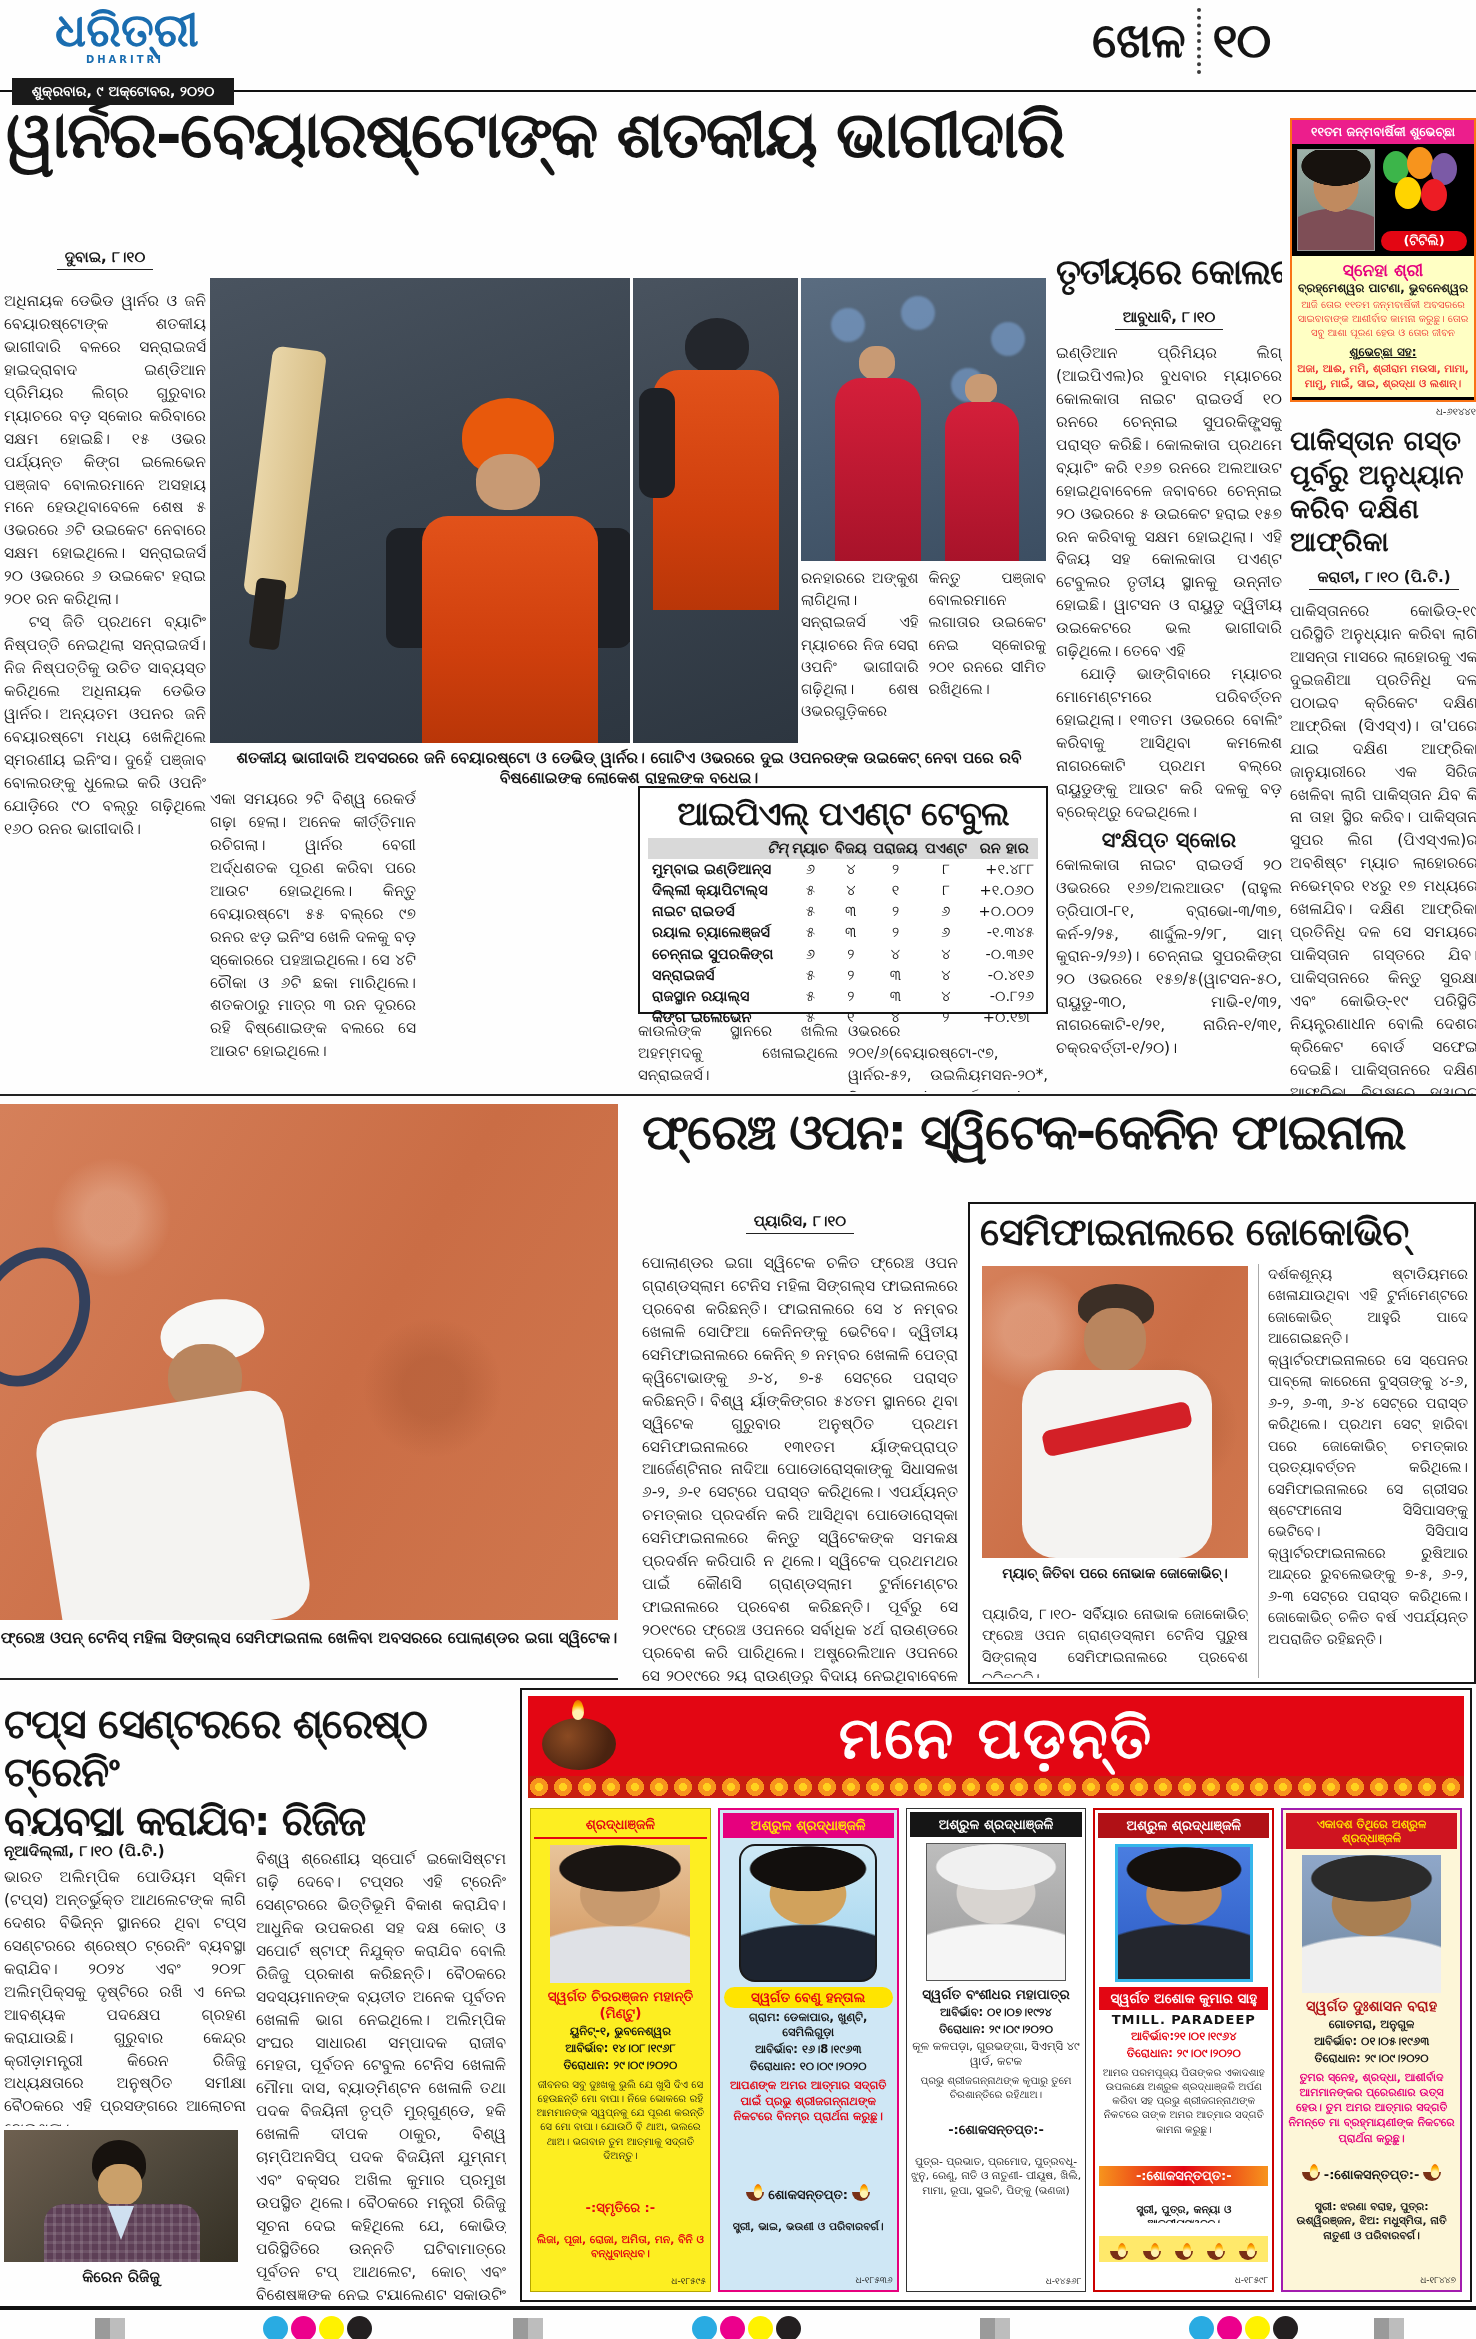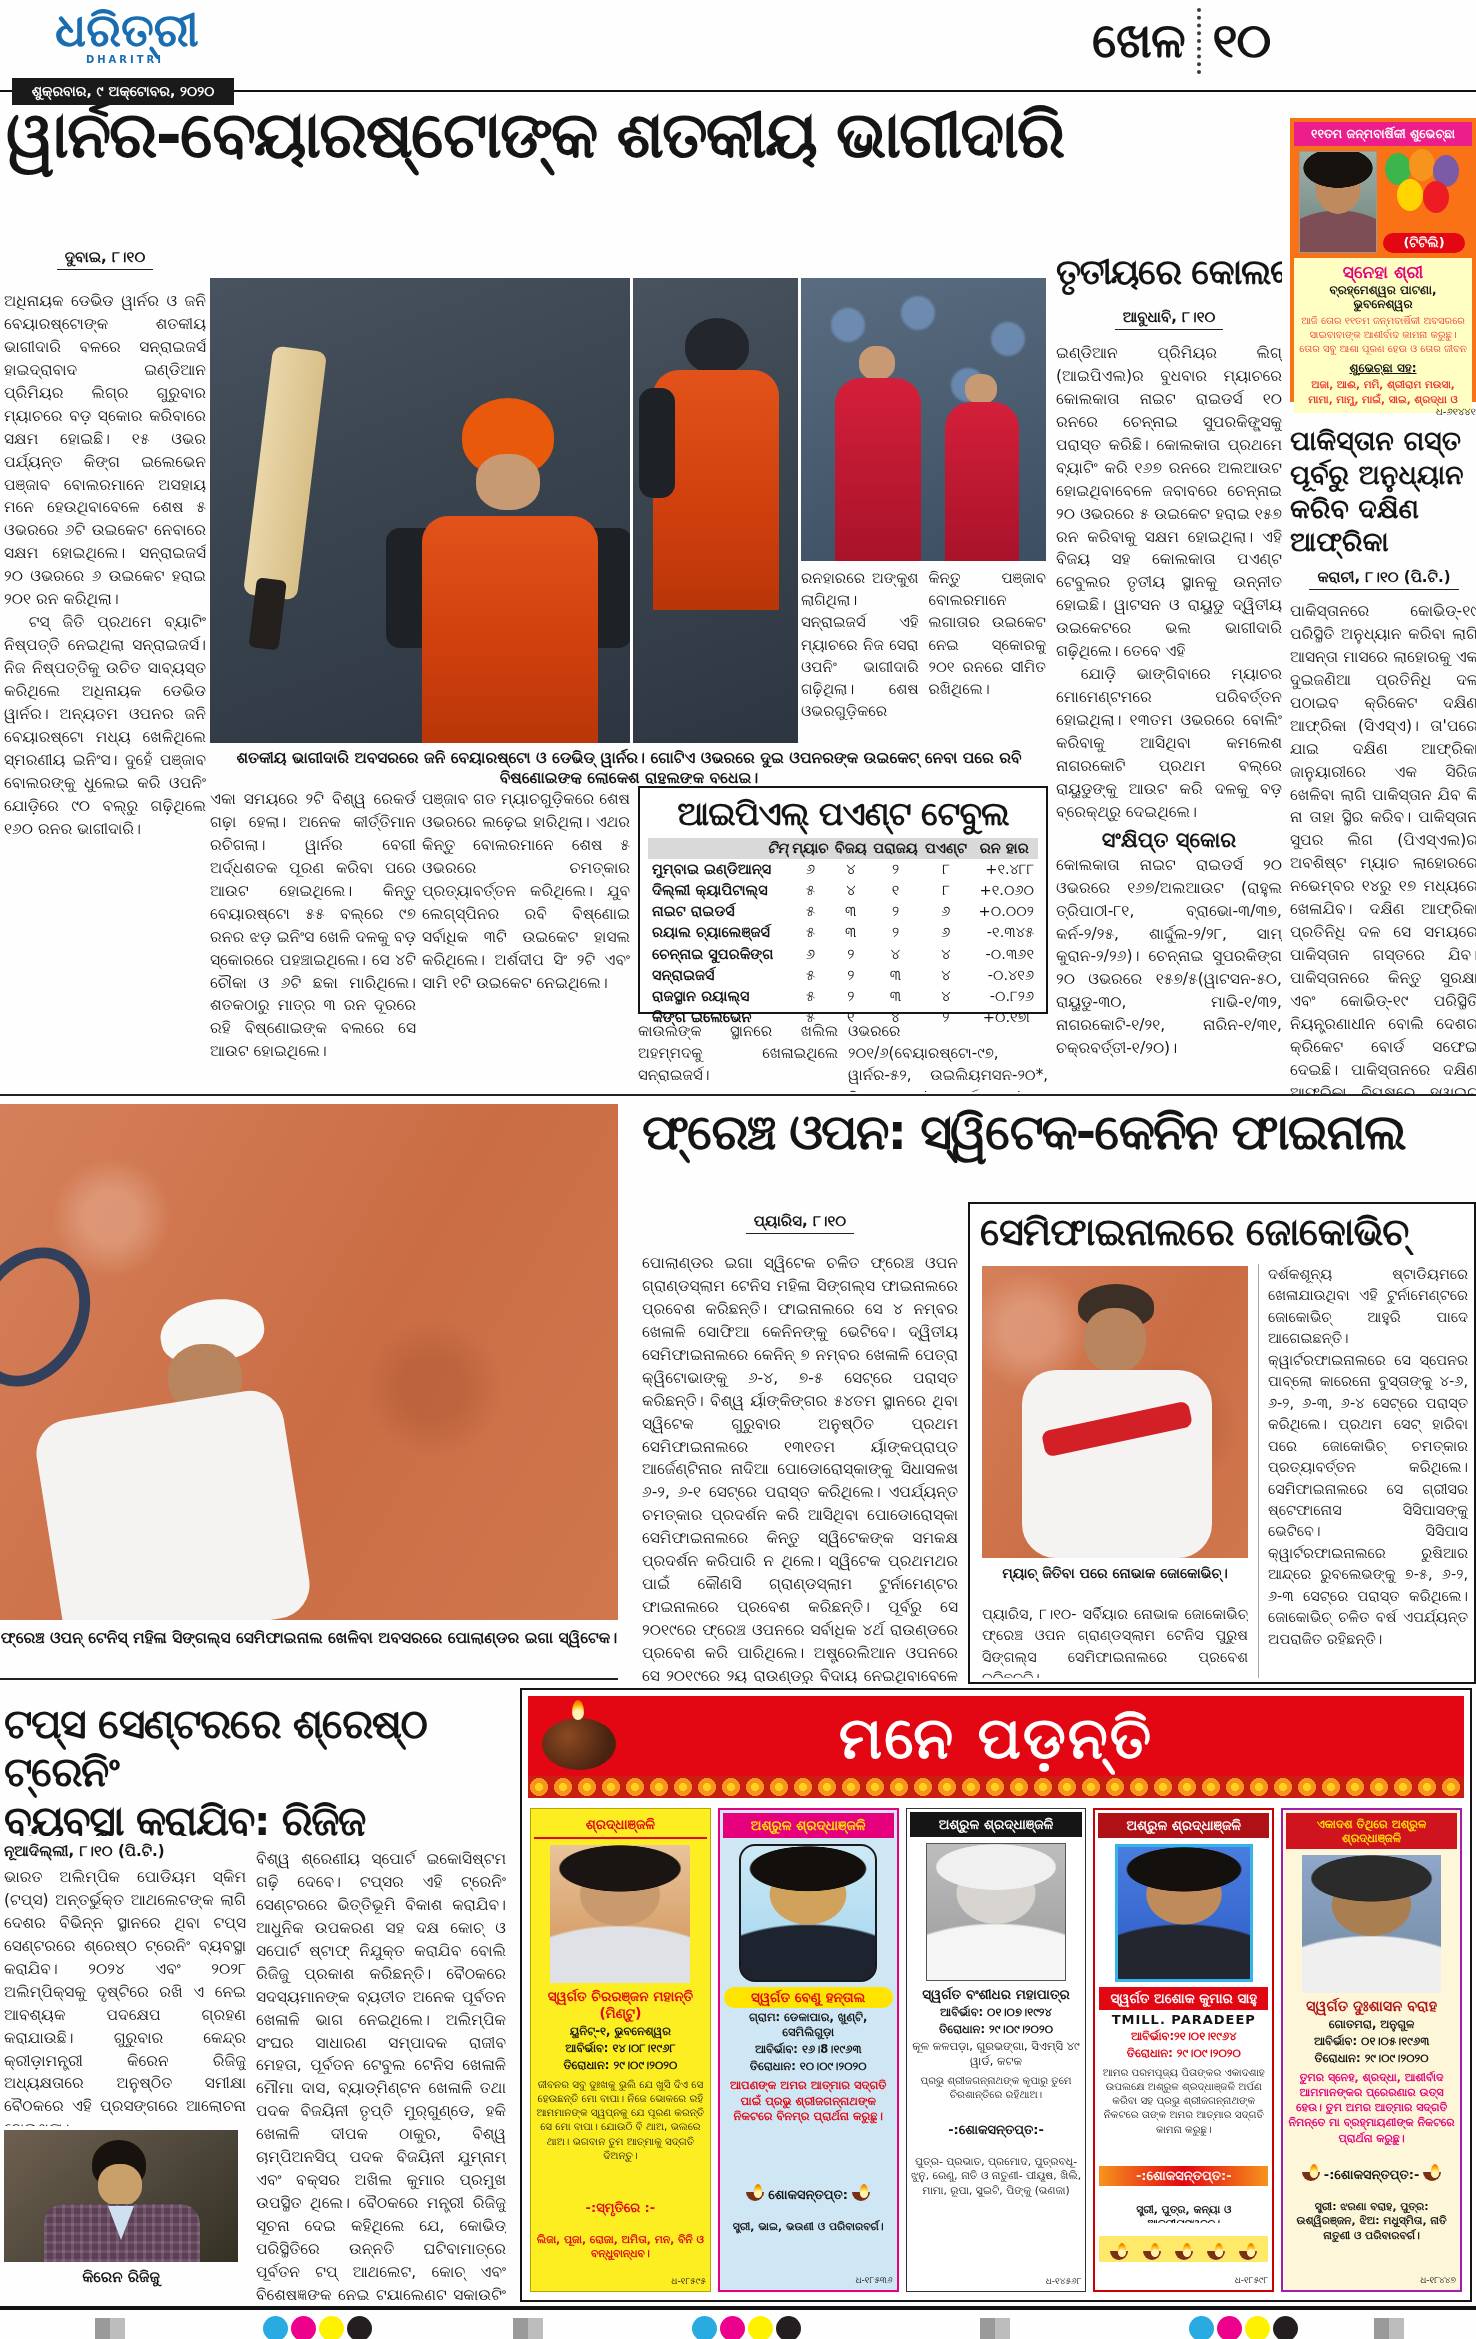--- a/index.html
+++ b/index.html
@@ -63,21 +63,21 @@
   .ipl-box table { width:100%; border-collapse:collapse; font-size:14.5px; }
   .ipl-box th { background:#d9d9d9; font-weight:bold; text-align:center; padding:2px 1px; }
   .ipl-box th:first-child { text-align:right; padding-left:0;font-style:italic; }
   .ipl-box td { text-align:center; padding:1px 1px; line-height:1.32; }
   .ipl-box td.team { text-align:left; padding-left:4px; font-weight:bold; }
   .ipl-box td.nrr { text-align:right; padding-right:4px; }
 
   .score-head { font-size:21px; font-weight:bold; text-align:center; margin:4px 0 2px; }
 
   
-  .bday { border:4px solid #f97316; background:#f97316; }
+  .bday { border:2px solid #f97316; background:#000000; }
   .bd-header { background:#ec1e8c; color:#fff; font-size:12.5px; font-weight:bold; text-align:center; padding:4px 1px; }
   .bd-mid { display:flex; padding:5px; height:112px; gap:4px; }
   .bd-photo { width:78px; border:1px solid #999; position:relative; overflow:hidden;
       background:
         radial-gradient(ellipse 46% 20% at 50% 16%, #17120e 98%, transparent 100%),
         radial-gradient(ellipse 30% 26% at 50% 36%, #c08a5f 98%, transparent 100%),
         radial-gradient(ellipse 90% 50% at 50% 108%, #7e4e56 98%, transparent 100%),
         linear-gradient(180deg,#9db1a8,#6d7f7b); }
   .bd-right { flex:1; position:relative; }
   .balloon { position:absolute; border-radius:50% 50% 50% 50%; width:26px; height:32px; }
@@ -209,21 +209,20 @@
     <div class="face" style="left:58px; top:68px; width:36px; height:34px;"></div>
     <div class="jersey red" style="left:34px; top:100px; width:86px; height:183px;"></div>
     <div class="face" style="left:164px; top:96px; width:32px; height:30px;"></div>
     <div class="jersey red" style="left:144px; top:124px; width:74px; height:159px;"></div>
   </div>
   <div class="abs clip body-txt" style="left:801px; top:567px; width:245px; height:176px; column-count:2; column-gap:10px; font-size:15px;">ରନହାରରେ ଅଙ୍କୁଶ ଲାଗିଥିଲା। ସନ୍‌ରାଇଜର୍ସ ଏହି ମ୍ୟାଚରେ ନିଜ ସେରା ଓପନିଂ ଭାଗୀଦାରି ଗଢ଼ିଥିଲା। ଶେଷ ଓଭରଗୁଡ଼ିକରେ କିନ୍ତୁ ପଞ୍ଜାବ ବୋଲରମାନେ ଲଗାତାର ଉଇକେଟ ନେଇ ସ୍କୋରକୁ ୨୦୧ ରନରେ ସୀମିତ ରଖିଥିଲେ।</div>
 
   <div class="abs clip caption" style="left:210px; top:748px; width:838px; height:36px;text-align:center;">ଶତକୀୟ ଭାଗୀଦାରି ଅବସରରେ ଜନି ବେୟାରଷ୍ଟୋ ଓ ଡେଭିଡ୍ ୱାର୍ନର। ଗୋଟିଏ ଓଭରରେ ଦୁଇ ଓପନରଙ୍କ ଉଇକେଟ୍ ନେବା ପରେ ରବି ବିଷ୍ଣୋଇଙ୍କୁ ଲୋକେଶ ରାହୁଲଙ୍କ ବଧେଇ।</div>
 
   <div class="abs clip body-txt" style="left:210px; top:788px; width:206px; height:300px;">ଏକା ସମୟରେ ୨ଟି ବିଶ୍ୱ ରେକର୍ଡ ଗଢ଼ା ହେଲା। ଅନେକ କୀର୍ତ୍ତିମାନ ରଚିଗଲା। ୱାର୍ନର ବେଗୀ ଅର୍ଦ୍ଧଶତକ ପୂରଣ କରିବା ପରେ ଆଉଟ ହୋଇଥିଲେ। କିନ୍ତୁ ବେୟାରଷ୍ଟୋ ୫୫ ବଲ୍‌ରେ ୯୭ ରନର ଝଡ଼ ଇନିଂସ ଖେଳି ଦଳକୁ ବଡ଼ ସ୍କୋରରେ ପହଞ୍ଚାଇଥିଲେ। ସେ ୪ଟି ଚୌକା ଓ ୬ଟି ଛକା ମାରିଥିଲେ। ଶତକଠାରୁ ମାତ୍ର ୩ ରନ ଦୂରରେ ରହି ବିଷ୍ଣୋଇଙ୍କ ବଲରେ ସେ ଆଉଟ ହୋଇଥିଲେ।</div>
-  <div class="abs clip body-txt" style="left:422px; top:788px; width:208px; height:300px;">ପଞ୍ଜାବ ଗତ ମ୍ୟାଚଗୁଡ଼ିକରେ ଶେଷ ଓଭରରେ ଲଢ଼େଇ ହାରିଥିଲା। ଏଥର କିନ୍ତୁ ବୋଲରମାନେ ଶେଷ ୫ ଓଭରରେ ଚମତ୍କାର ପ୍ରତ୍ୟାବର୍ତ୍ତନ କରିଥିଲେ। ଯୁବ ଲେଗ୍‌ସ୍ପିନର ରବି ବିଷ୍ଣୋଇ ସର୍ବାଧିକ ୩ଟି ଉଇକେଟ ହାସଲ କରିଥିଲେ। ଅର୍ଶଦୀପ ସିଂ ୨ଟି ଏବଂ ସାମି ୧ଟି ଉଇକେଟ ନେଇଥିଲେ।</div>
 
   <div class="abs ipl-box" style="left:638px; top:786px; width:410px; height:228px;">
     <div class="ipl-title">ଆଇପିଏଲ୍ ପଏଣ୍ଟ ଟେବୁଲ</div>
     <table>
       <thead>
         <tr>
           <th>ଟିମ୍</th>
           <th>ମ୍ୟାଚ</th>
           <th>ବିଜୟ</th>
           <th>ପରାଜୟ</th>

